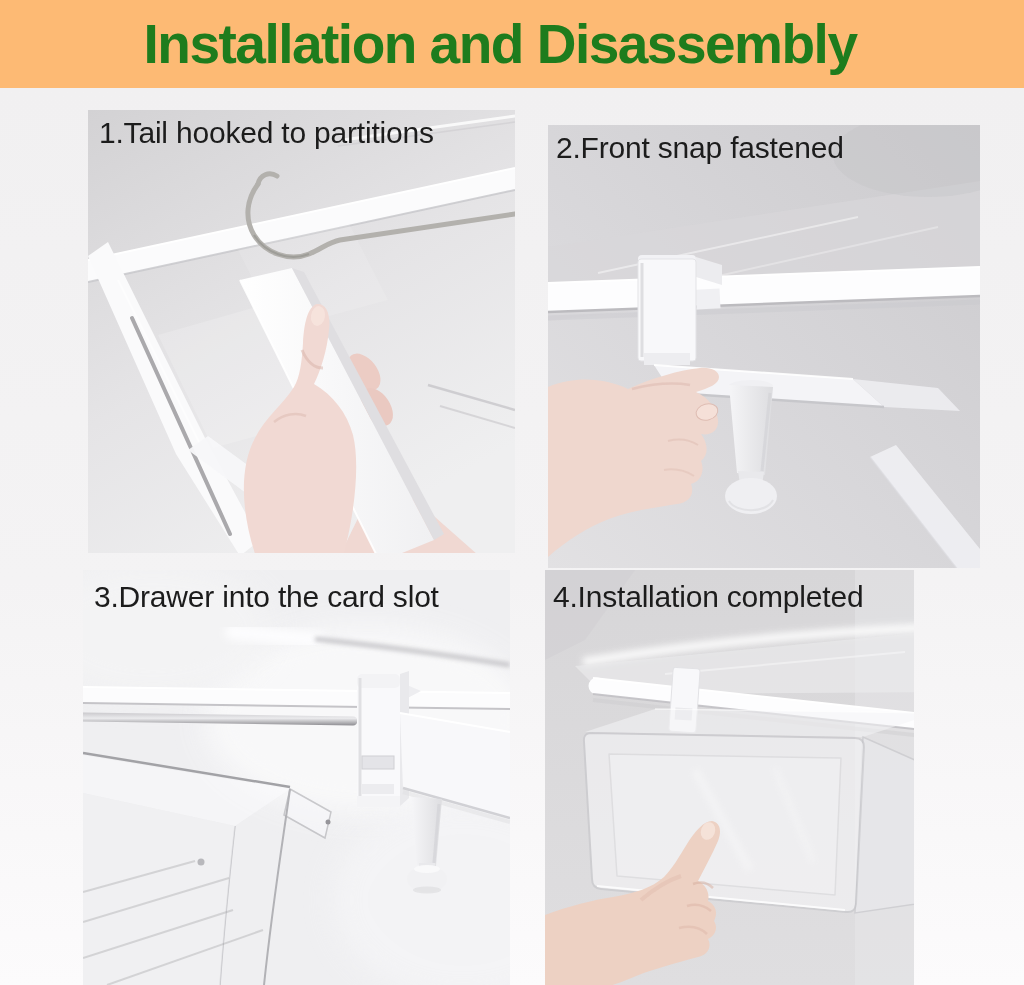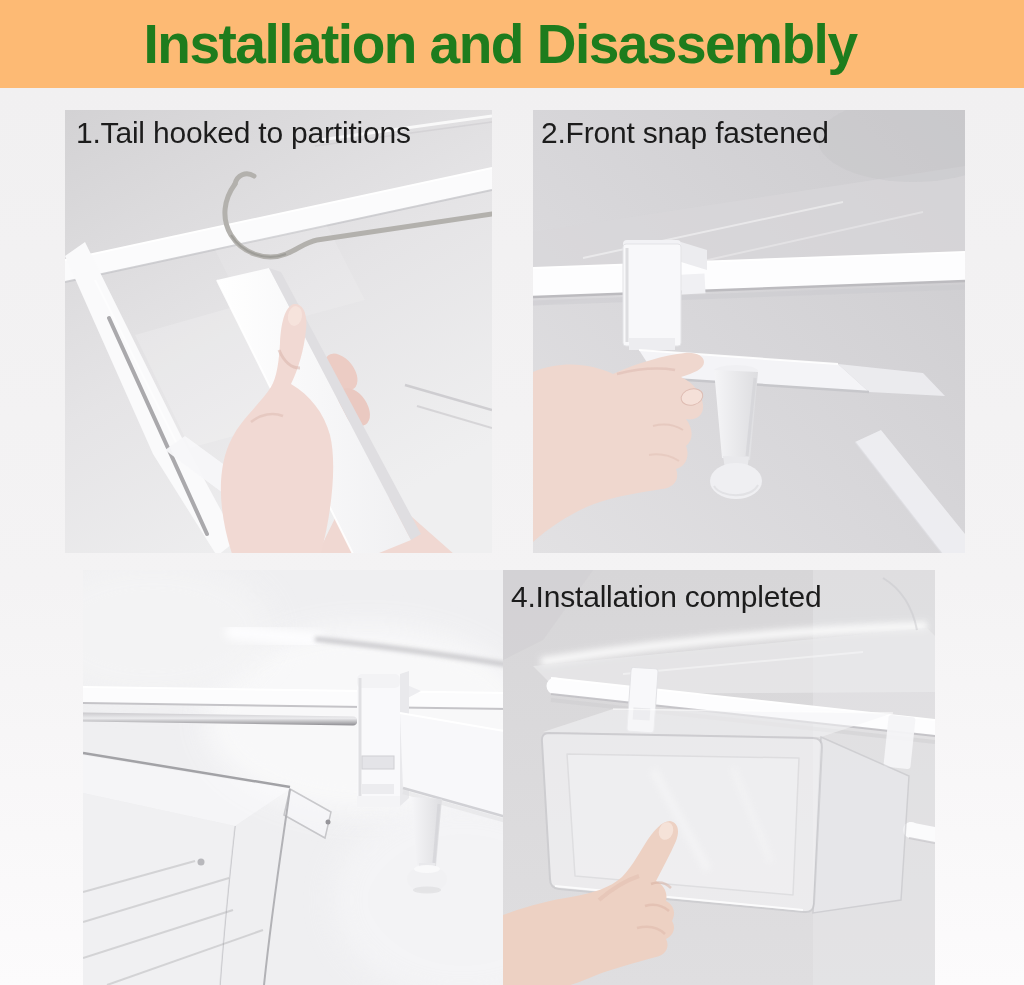--- a/index.html
+++ b/index.html
@@ -17,24 +17,24 @@
     color:#1e7c1d;
     font-size:55px;font-weight:bold;letter-spacing:-1.5px;
     white-space:nowrap;transform:translateX(-12px);
     line-height:1;
   }
   .board{
     position:absolute;top:88px;left:0;width:1024px;height:897px;
     background:linear-gradient(180deg,#f1f0f1 0%,#f4f3f4 55%,#fcfbfc 100%);
   }
   .panel{position:absolute;overflow:hidden;}
-  #p1{left:65px;top:22px;width:427px;height:443px;}
+  #p1{left:88px;top:22px;width:427px;height:443px;}
   #p2{left:533px;top:22px;width:432px;height:443px;}
   #p3{left:83px;top:482px;width:427px;height:415px;}
-  #p4{left:503px;top:482px;width:432px;height:415px;}
+  #p4{left:545px;top:482px;width:369px;height:415px;}
   .panel svg{position:absolute;left:0;top:0;}
   .caption{
     position:absolute;left:11px;top:3px;
     font-size:30px;color:#1c1c1c;letter-spacing:-0.2px;
     white-space:nowrap;line-height:1.35;
   }
   #p2 .caption,#p4 .caption{left:8px;}
   #p3 .caption,#p4 .caption{top:7px;}
 </style>
 </head>
@@ -99,21 +99,21 @@
                  C 216 213 220 196 229 194 C 238 193 243 204 241 220 C 239 240 233 260 226 274
                  C 245 285 259 303 265 325 C 272 353 267 403 255 447 Z" fill="#f1d9d3"></path>
         <ellipse cx="230" cy="206" rx="7" ry="10" fill="#f7e5df" opacity="0.8" transform="rotate(10 230 206)"></ellipse>
         <path d="M 214 240 C 219 252 227 258 235 258" stroke="#d8b2a8" stroke-width="3" opacity="0.5" fill="none"></path>
         <path d="M 186 312 C 196 304 208 302 218 306" stroke="#d8b2a8" stroke-width="2.5" opacity="0.4" fill="none"></path>
       </g>
     </svg>
     <figcaption class="caption">1.Tail hooked to partitions</figcaption>
   </figure>
 
-  <figure class="panel" id="p2" style="margin:0">
+  <figure class="panel" id="p2" style="margin:15px">
     <svg width="432" height="443" viewBox="0 0 432 443">
       <defs>
         <linearGradient id="p2bg" x1="1" y1="0" x2="0" y2="1">
           <stop offset="0" stop-color="#cccbce"></stop>
             <stop offset="0.6" stop-color="#d9d8db"></stop>
             <stop offset="1" stop-color="#e2e1e3"></stop>
         </linearGradient>
         <linearGradient id="p2leg" x1="0" y1="0" x2="1" y2="0">
           <stop offset="0" stop-color="#f5f5f7"></stop>
             <stop offset="1" stop-color="#dddde0"></stop>
@@ -240,20 +240,21 @@
         <path d="M 207 219 C 200 270 190 330 181 415" stroke="#b2b2b6" stroke-width="2" fill="none"></path>
         <path d="M 152 256 C 146 310 141 360 137 415" stroke="#c7c7cb" stroke-width="1.5" fill="none"></path>
         <path d="M 0 223 L 152 256 C 146 310 141 360 137 415 L 0 415 Z" fill="#f0f0f3" opacity="0.55"></path>
         <path d="M 0 322 L 112 291" stroke="#a7a7ab" stroke-width="2" opacity="0.4" fill="none"></path>
         <path d="M 0 352 L 146 308" stroke="#a7a7ab" stroke-width="2" opacity="0.4" fill="none"></path>
         <path d="M 0 388 L 150 340" stroke="#a7a7ab" stroke-width="2" opacity="0.4" fill="none"></path>
         <path d="M 24 415 L 180 360" stroke="#a7a7ab" stroke-width="2" opacity="0.4" fill="none"></path>
         <circle cx="118" cy="292" r="3.5" fill="#aaaaae" opacity="0.8"></circle>
       </g>
     </svg>
+    <figcaption class="caption">3.Drawer into the card slot</figcaption>
   </figure>
 
   <figure class="panel" id="p4" style="margin:0">
     <svg width="432" height="415" viewBox="0 0 432 415">
       <defs>
         <linearGradient id="p4bg" x1="0" y1="0" x2="0" y2="1">
           <stop offset="0" stop-color="#d7d6d8"></stop>
             <stop offset="1" stop-color="#dfdee0"></stop>
         </linearGradient>
         <filter id="b3" x="-60%" y="-60%" width="220%" height="220%">

